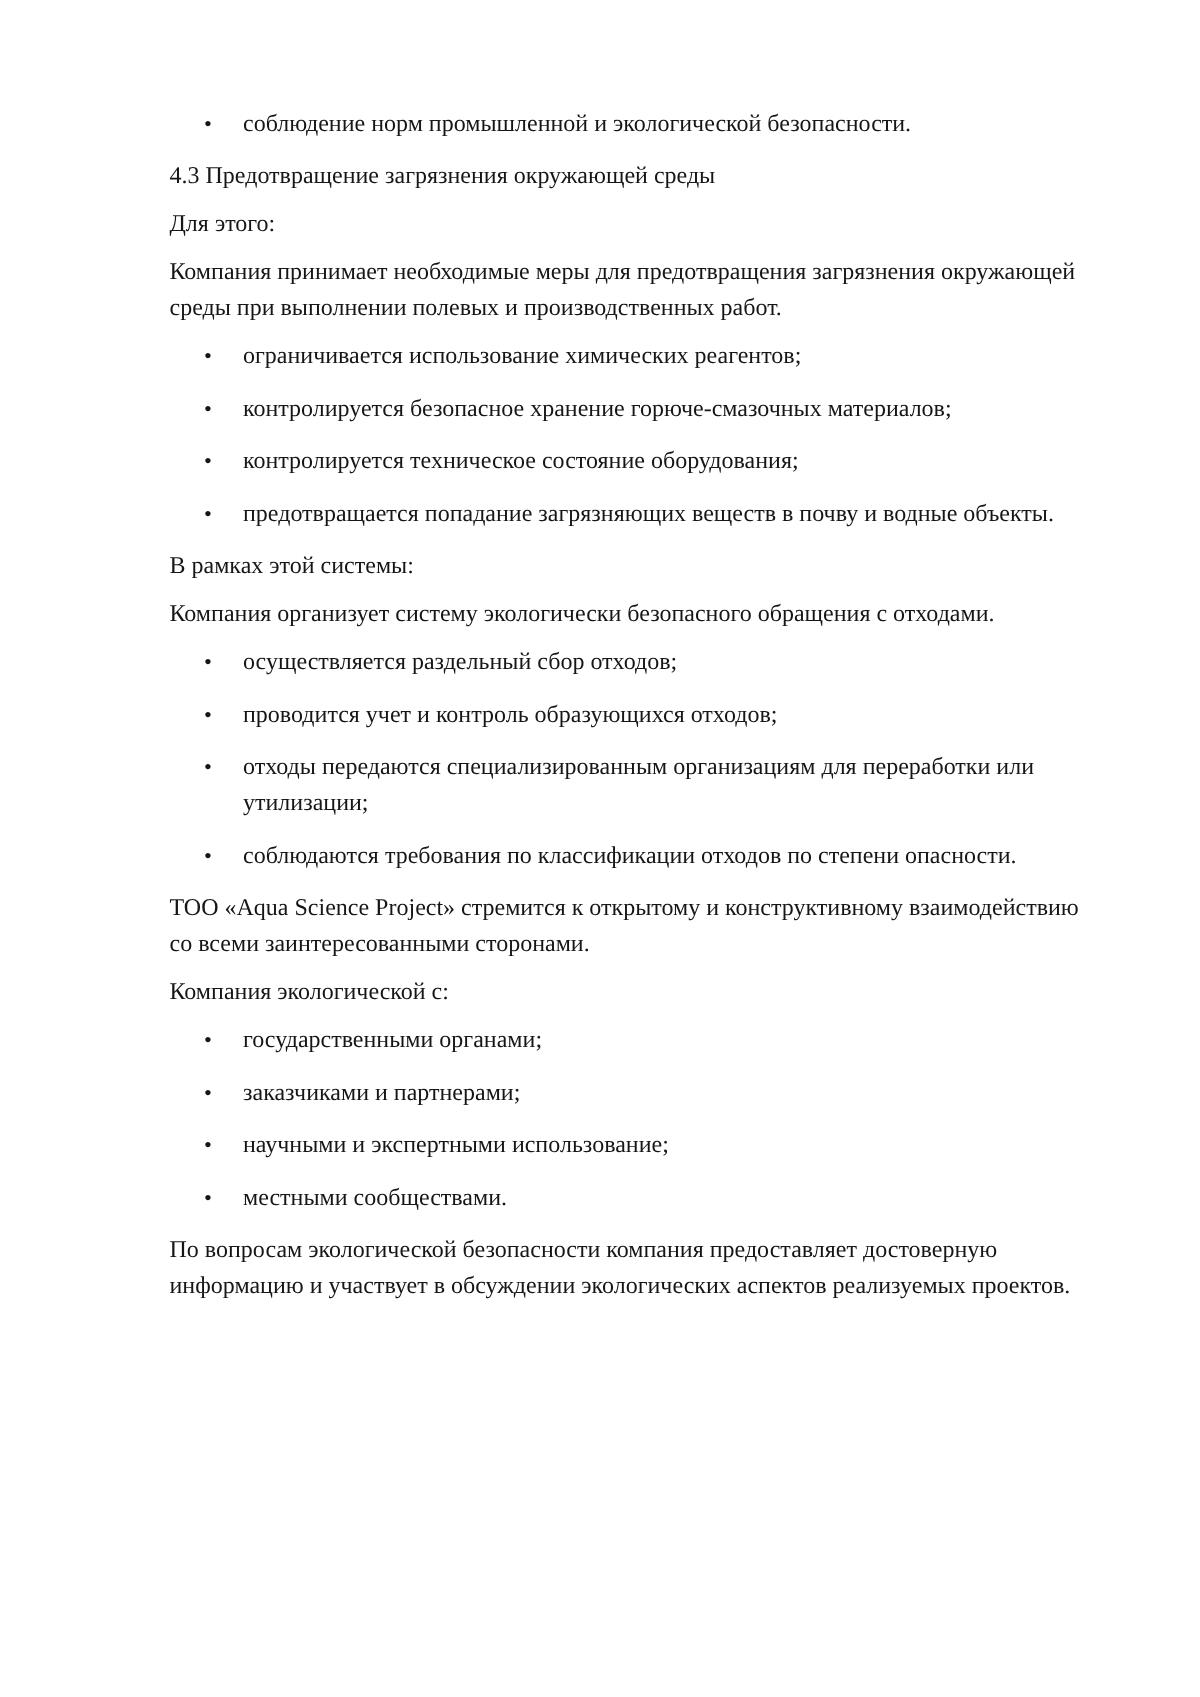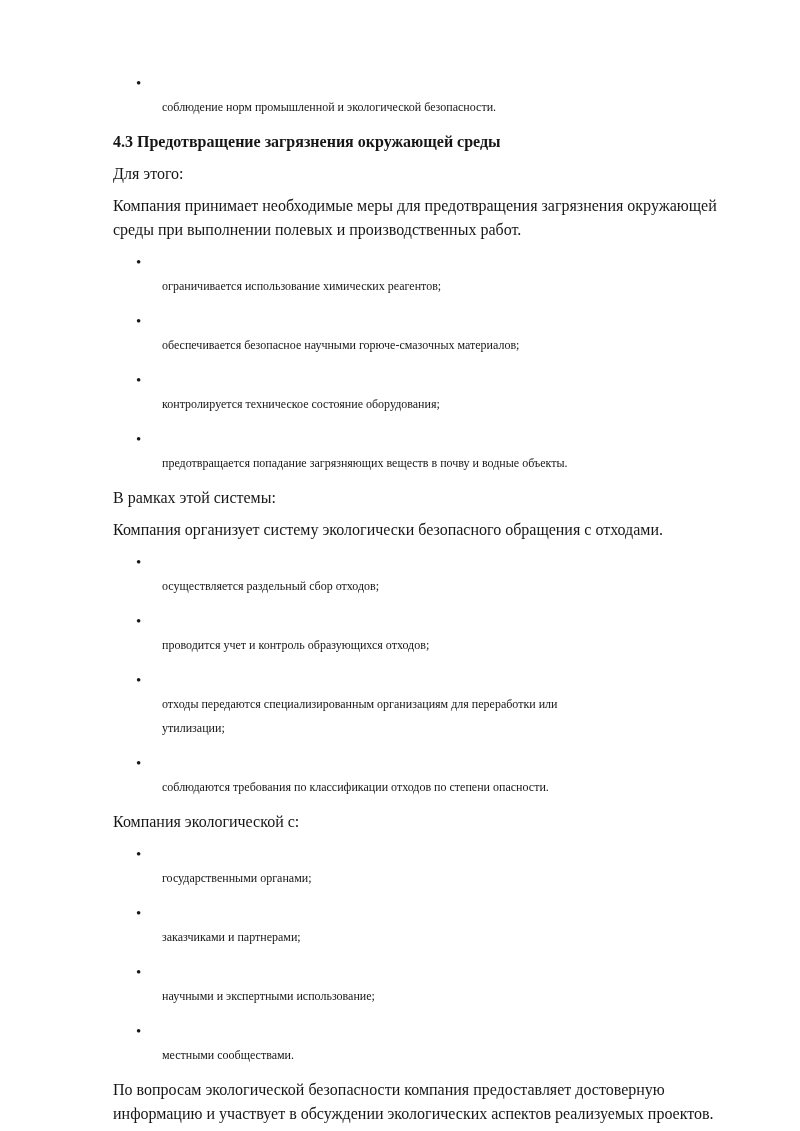--- a/index.html
+++ b/index.html
@@ -22,61 +22,60 @@
     background: #ffffff;
   }
   .block {
     font-size: 16px;
     line-height: 24px;
     margin: 0 0 8px 0;
     white-space: pre-line;
     max-width: 645px;
   }
   .heading {
-    font-weight: bold;
+    font-weight: normal;
     margin-top: 11px;
   }
   .li {
     display: flex;
     margin-bottom: 11px;
   }
   .li .marker {
     flex: 0 0 49px;
     box-sizing: border-box;
     padding-left: 23px;
     font-size: 15px;
     line-height: 24px;
   }
   .li .li-text {
     flex: 1 1 auto;
-    font-size: 12px;
+    font-size: 16px;
     line-height: 24px;
     white-space: pre-line;
-    margin-top: 24px;
   }
 </style>
 </head>
 <body>
 
 <div class="page">
     <div class="li">
       <span class="marker">•</span>
       <span class="li-text">соблюдение норм промышленной и экологической безопасности.</span>
     </div>
     <div class="block heading">4.3 Предотвращение загрязнения окружающей среды</div>
     <div class="block">Для этого:</div>
     <div class="block">Компания принимает необходимые меры для предотвращения загрязнения окружающей
 среды при выполнении полевых и производственных работ.</div>
     <div class="li">
       <span class="marker">•</span>
       <span class="li-text">ограничивается использование химических реагентов;</span>
     </div>
     <div class="li">
       <span class="marker">•</span>
-      <span class="li-text">обеспечивается безопасное научными горюче-смазочных материалов;</span>
+      <span class="li-text">контролируется безопасное хранение горюче-смазочных материалов;</span>
     </div>
     <div class="li">
       <span class="marker">•</span>
       <span class="li-text">контролируется техническое состояние оборудования;</span>
     </div>
     <div class="li">
       <span class="marker">•</span>
       <span class="li-text">предотвращается попадание загрязняющих веществ в почву и водные объекты.</span>
     </div>
     <div class="block">В рамках этой системы:</div>
@@ -91,20 +90,22 @@
     </div>
     <div class="li">
       <span class="marker">•</span>
       <span class="li-text">отходы передаются специализированным организациям для переработки или
 утилизации;</span>
     </div>
     <div class="li">
       <span class="marker">•</span>
       <span class="li-text">соблюдаются требования по классификации отходов по степени опасности.</span>
     </div>
+    <div class="block">ТОО «Aqua Science Project» стремится к открытому и конструктивному взаимодействию
+со всеми заинтересованными сторонами.</div>
     <div class="block">Компания экологической с:</div>
     <div class="li">
       <span class="marker">•</span>
       <span class="li-text">государственными органами;</span>
     </div>
     <div class="li">
       <span class="marker">•</span>
       <span class="li-text">заказчиками и партнерами;</span>
     </div>
     <div class="li">

